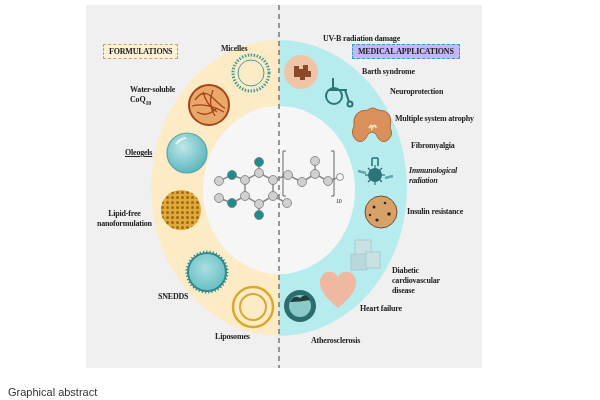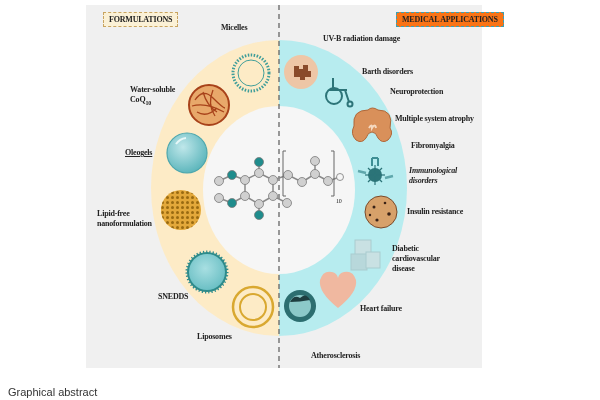--- a/index.html
+++ b/index.html
@@ -1,23 +1,23 @@
 <!DOCTYPE html>
 <html><head>
 <meta charset="utf-8">
 <style>
   html,body{margin:0;padding:0;}
   body{width:600px;height:400px;background:#ffffff;position:relative;overflow:hidden;font-family:"Liberation Serif","DejaVu Serif",serif;}
   .panel{position:absolute;left:86px;top:5px;width:396px;height:363px;background:#f0f0f0;}
   svg{position:absolute;left:0;top:0;}
   .lbl{position:absolute;font-size:8px;font-weight:bold;color:#222;line-height:10px;white-space:nowrap;letter-spacing:-0.2px;}
-  .lbl.c{text-align:left;}
-  .tag{position:absolute;font-size:8px;font-weight:bold;color:#222;padding:2px 5px;letter-spacing:-0.2px;white-space:nowrap;}
+  .lbl.c{text-align:center;}
+  .tag{position:absolute;font-size:8px;font-weight:bold;color:#222;padding:2px 5px;letter-spacing:-0.2px;white-space:nowrap;margin-top:32px;}
   .tag.form{left:103px;top:12px;background:#fbf1d6;border:1.5px dashed #c8a460;}
-  .tag.med{left:396px;top:12px;background:#f97316;border:1.5px dashed #3b9fb3;}
+  .tag.med{left:352px;top:12px;background:#c4b5fd;border:1.5px dashed #3b9fb3;}
   .caption{position:absolute;left:8px;top:386px;font-family:"Liberation Sans","DejaVu Sans",sans-serif;font-size:11px;color:#333;}
   sub{font-size:6px;}
 </style>
 </head>
 <body>
 
 <div class="panel"></div>
 
 <svg width="600" height="400" viewBox="0 0 600 400">
   <defs>
@@ -168,44 +168,44 @@
     <path d="M286 151 h-3 v45 h3"></path>
     <path d="M331 151 h3 v45 h-3"></path>
   </g>
 </svg>
 
 <div class="tag form">FORMULATIONS</div>
 <div class="tag med">MEDICAL APPLICATIONS</div>
 
 <div class="lbl" style="left:336px;top:196px;font-size:6px;font-weight:normal;">10</div>
 
-<div class="lbl" style="left:221px;top:23px;">Micelles</div>
+<div class="lbl" style="left:221px;top:44px;">Micelles</div>
 <div class="lbl" style="left:130px;top:85px;">
   <div>Water-soluble</div>
   <div><span>CoQ</span><sub>10</sub></div>
 </div>
 <div class="lbl" style="left:125px;top:148px;text-decoration:underline;">Oleogels</div>
 <div class="lbl c" style="left:97px;top:209px;">
   <div>Lipid-free</div>
   <div>nanoformulation</div>
 </div>
 <div class="lbl" style="left:158px;top:292px;">SNEDDS</div>
-<div class="lbl" style="left:197px;top:332px;">Liposomes</div>
+<div class="lbl" style="left:215px;top:332px;">Liposomes</div>
 
 <div class="lbl" style="left:323px;top:34px;">UV-B radiation damage</div>
-<div class="lbl" style="left:362px;top:67px;">Barth disorders</div>
+<div class="lbl" style="left:362px;top:67px;">Barth syndrome</div>
 <div class="lbl" style="left:390px;top:87px;">Neuroprotection</div>
 <div class="lbl" style="left:395px;top:114px;">Multiple system atrophy</div>
 <div class="lbl" style="left:400px;top:141px;margin-left:11px;">Fibromyalgia</div>
 <div class="lbl" style="left:409px;top:166px;font-style:italic;">
   <div>Immunological</div>
-  <div>disorders</div>
+  <div>radiation</div>
 </div>
 <div class="lbl" style="left:407px;top:207px;">Insulin resistance</div>
-<div class="lbl" style="left:392px;top:244px;">
+<div class="lbl" style="left:392px;top:266px;">
   <div>Diabetic</div>
   <div>cardiovascular</div>
   <div>disease</div>
 </div>
 <div class="lbl" style="left:360px;top:304px;">Heart failure</div>
-<div class="lbl" style="left:311px;top:351px;text-align:right;">Atherosclerosis</div>
+<div class="lbl" style="left:311px;top:336px;text-align:right;">Atherosclerosis</div>
 
 <div class="caption">Graphical abstract</div>
 
 </body></html>

